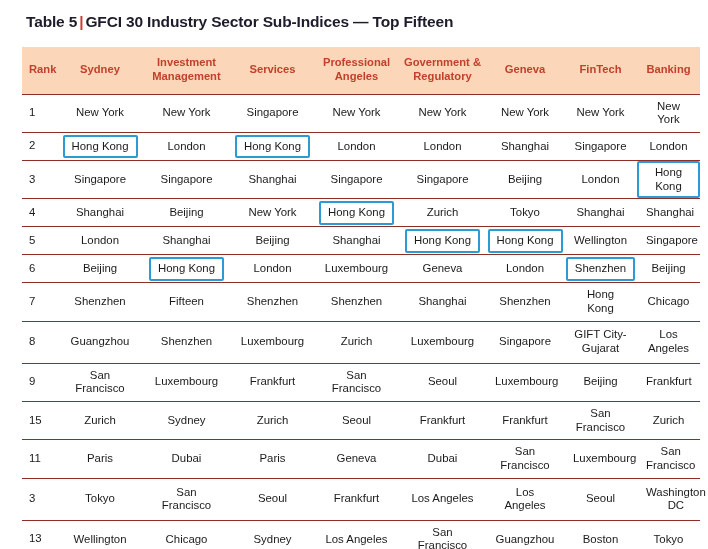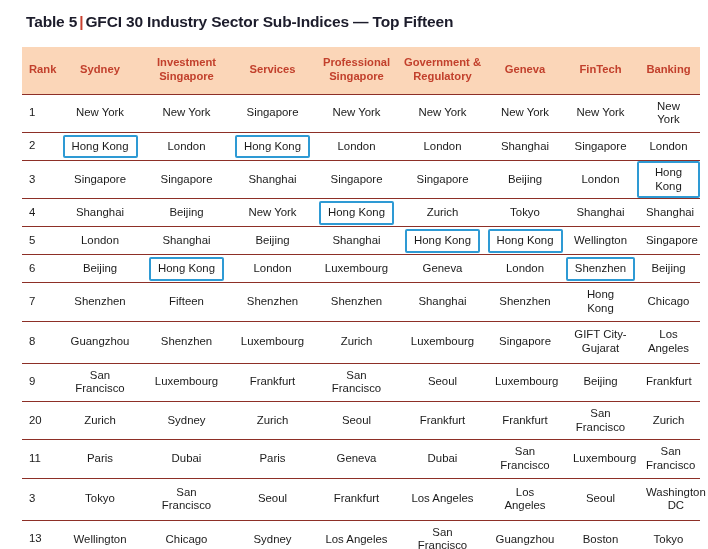--- a/index.html
+++ b/index.html
@@ -142,23 +142,23 @@
         <col class="c-prof">
           <col class="c-gov">
           <col class="c-fin">
           <col class="c-fin2">
           <col class="c-trad">
       </colgroup>
       <thead>
         <tr>
           <th class="rank-head">Rank</th>
           <th>Sydney</th>
-          <th>Investment Singapore</th>
+          <th>Investment Management</th>
           <th>Services</th>
-          <th>Professional Singapore</th>
+          <th>Professional Angeles</th>
           <th>Government &amp; Regulatory</th>
           <th>Geneva</th>
           <th>FinTech</th>
           <th>Banking</th>
         </tr>
       </thead>
       <tbody id="table-body">
           <tr>
             <td class="rank">1</td>
             <td><span class="cellbox">New York</span></td>
@@ -252,21 +252,21 @@
             <td><span class="cellbox">San Francisco</span></td>
             <td><span class="cellbox">Luxembourg</span></td>
             <td><span class="cellbox">Frankfurt</span></td>
             <td><span class="cellbox">San Francisco</span></td>
             <td><span class="cellbox">Seoul</span></td>
             <td><span class="cellbox">Luxembourg</span></td>
             <td><span class="cellbox">Beijing</span></td>
             <td><span class="cellbox">Frankfurt</span></td>
           </tr>
           <tr>
-            <td class="rank">20</td>
+            <td class="rank">15</td>
             <td><span class="cellbox">Zurich</span></td>
             <td><span class="cellbox">Sydney</span></td>
             <td><span class="cellbox">Zurich</span></td>
             <td><span class="cellbox">Seoul</span></td>
             <td><span class="cellbox">Frankfurt</span></td>
             <td><span class="cellbox">Frankfurt</span></td>
             <td><span class="cellbox">San Francisco</span></td>
             <td><span class="cellbox">Zurich</span></td>
           </tr>
           <tr>

